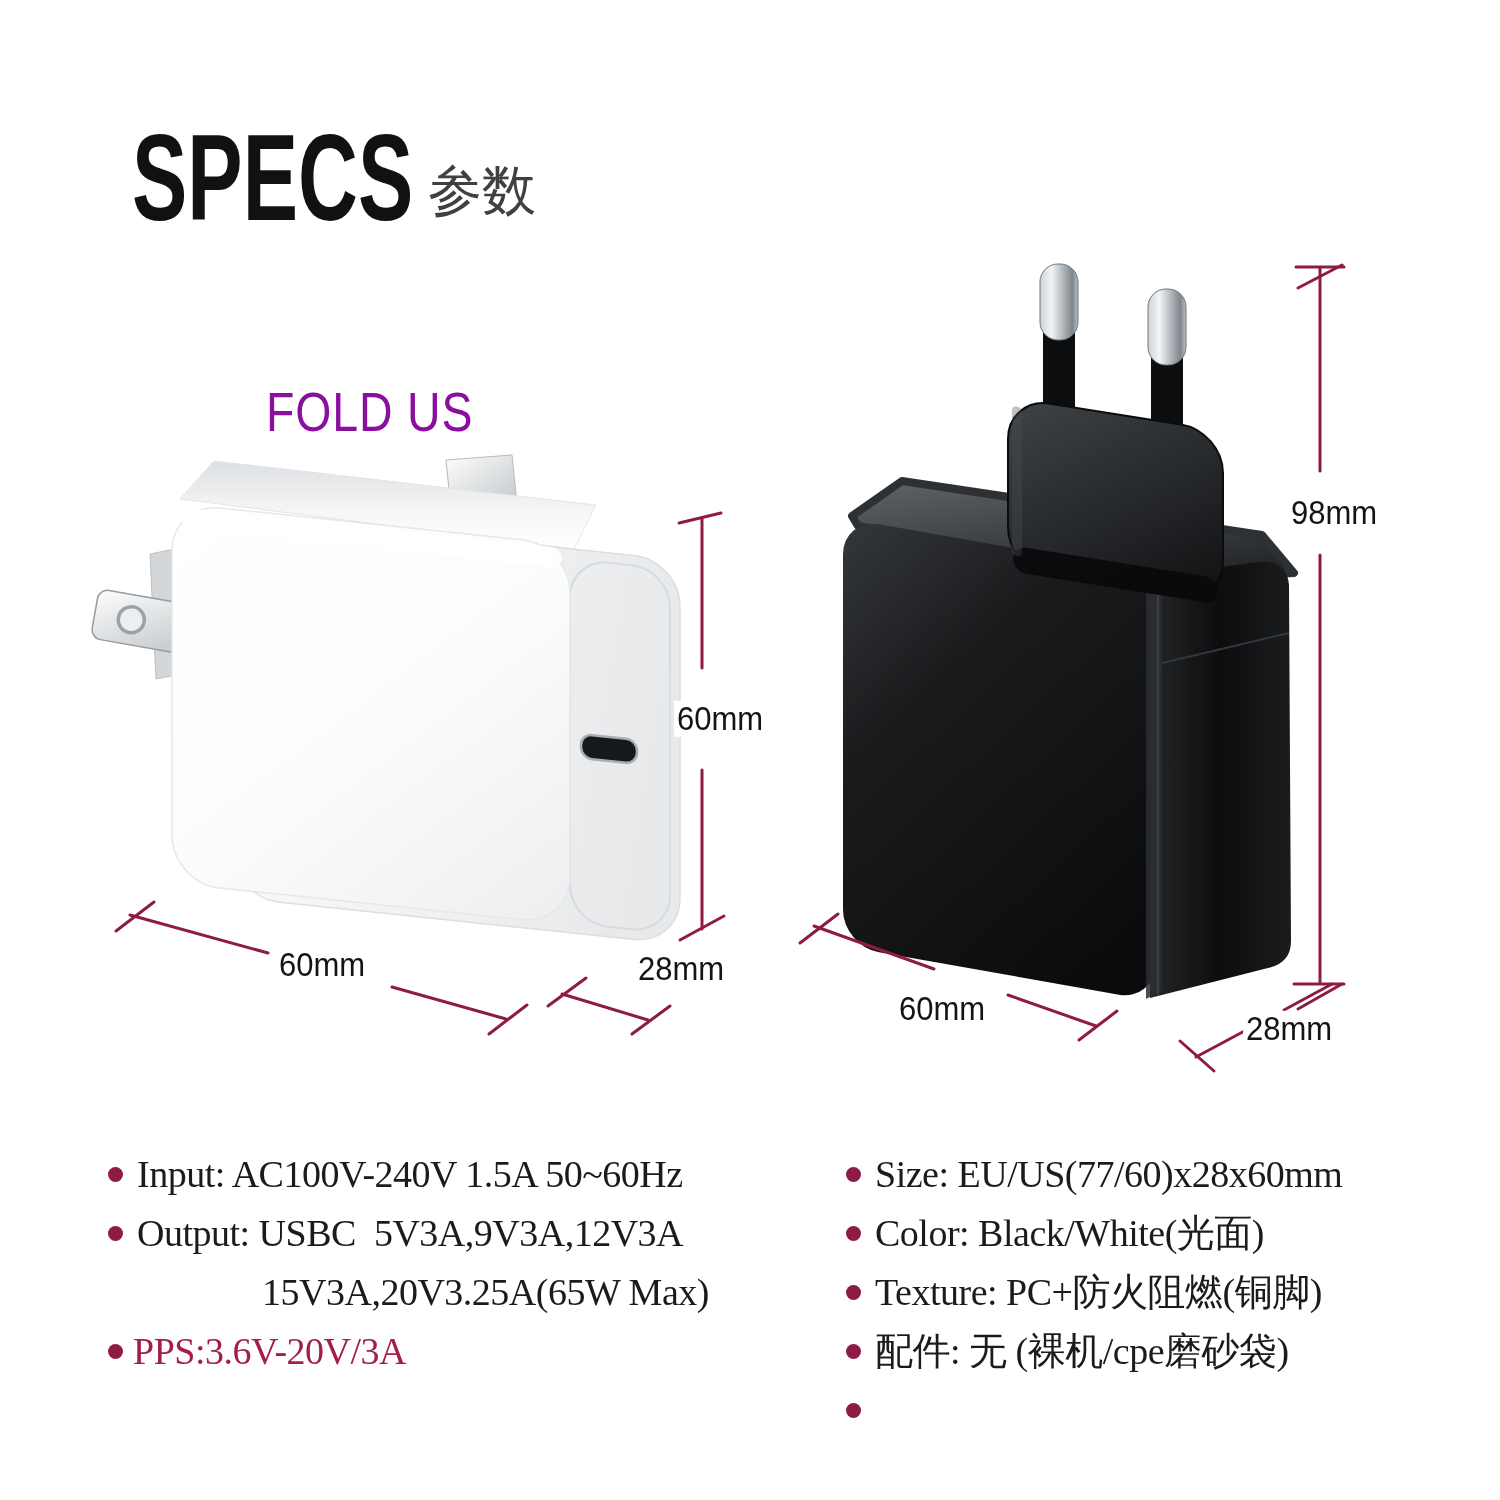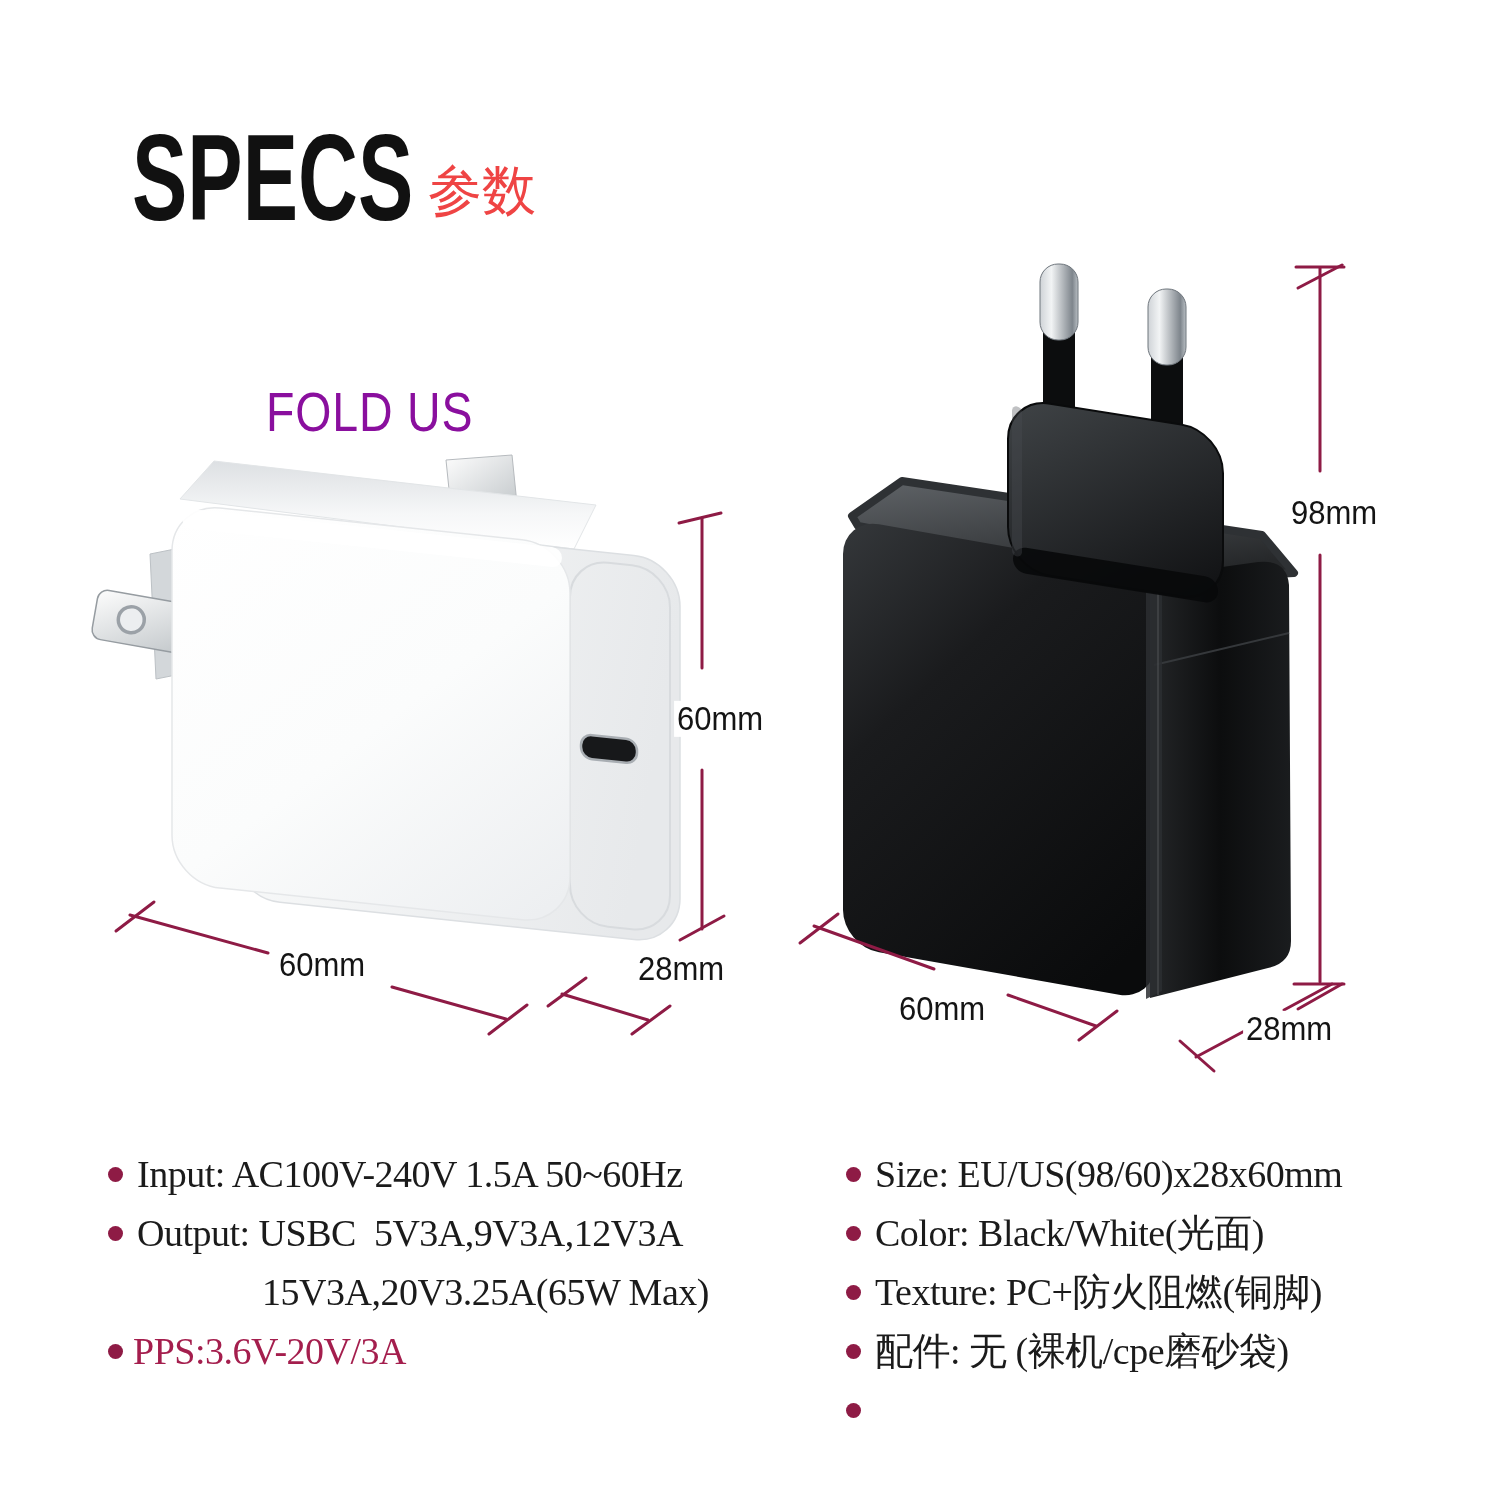--- a/index.html
+++ b/index.html
@@ -2,21 +2,21 @@
 <html><head>
 <meta charset="utf-8">
 <style>
   html,body{margin:0;padding:0;background:#ffffff;}
   .page{position:relative;width:1500px;height:1500px;background:#ffffff;overflow:hidden;
         font-family:"Liberation Sans", sans-serif;color:#1b1b1b;margin-top:13px;}
 
   
   .title-en{position:absolute;left:132px;top:104px;font-size:122px;font-weight:bold;
             line-height:1;color:#111;transform:scaleX(0.68);transform-origin:0 0;white-space:nowrap;}
-  .title-cn{position:absolute;left:428px;top:148px;font-size:54px;color:#ef4444;line-height:1.1;white-space:nowrap;}
+  .title-cn{position:absolute;left:428px;top:148px;font-size:54px;color:#404040;line-height:1.1;white-space:nowrap;}
   .model-badge{position:absolute;left:135px;top:238px;width:402px;height:64px;border-radius:32px;
                background:#29abe2;display:flex;align-items:center;justify-content:center;}
   .model-badge span{color:#ffffff;font-size:45px;letter-spacing:0.5px;white-space:nowrap;}
 
   
   .fold-label{position:absolute;left:266px;top:366px;font-size:56px;font-weight:400;color:#8a0f9e;
               letter-spacing:1px;transform:scaleX(0.83);transform-origin:0 0;white-space:nowrap;}
   .hero-svg{position:absolute;left:0;top:0;width:1500px;height:1500px;}
 
   .dim-label{position:absolute;font-size:33px;color:#141414;white-space:nowrap;
@@ -197,21 +197,21 @@
     </div>
     <div class="spec-row accent" style="top:1316px;gap:10px;">
       <span class="spec-dot"></span>
       <span class="spec-text">PPS:3.6V-20V/3A</span>
     </div>
   </div>
 
   <div class="col-right">
     <div class="spec-row" style="top:1139px;">
       <span class="spec-dot"></span>
-      <span class="spec-text">Size: EU/US(98/60)x28x60mm</span>
+      <span class="spec-text">Size: EU/US(77/60)x28x60mm</span>
     </div>
     <div class="spec-row" style="top:1198px;">
       <span class="spec-dot"></span>
       <span class="spec-text">Color: Black/White(光面)</span>
     </div>
     <div class="spec-row" style="top:1257px;">
       <span class="spec-dot"></span>
       <span class="spec-text">Texture: PC+防火阻燃(铜脚)</span>
     </div>
     <div class="spec-row" style="top:1316px;">

